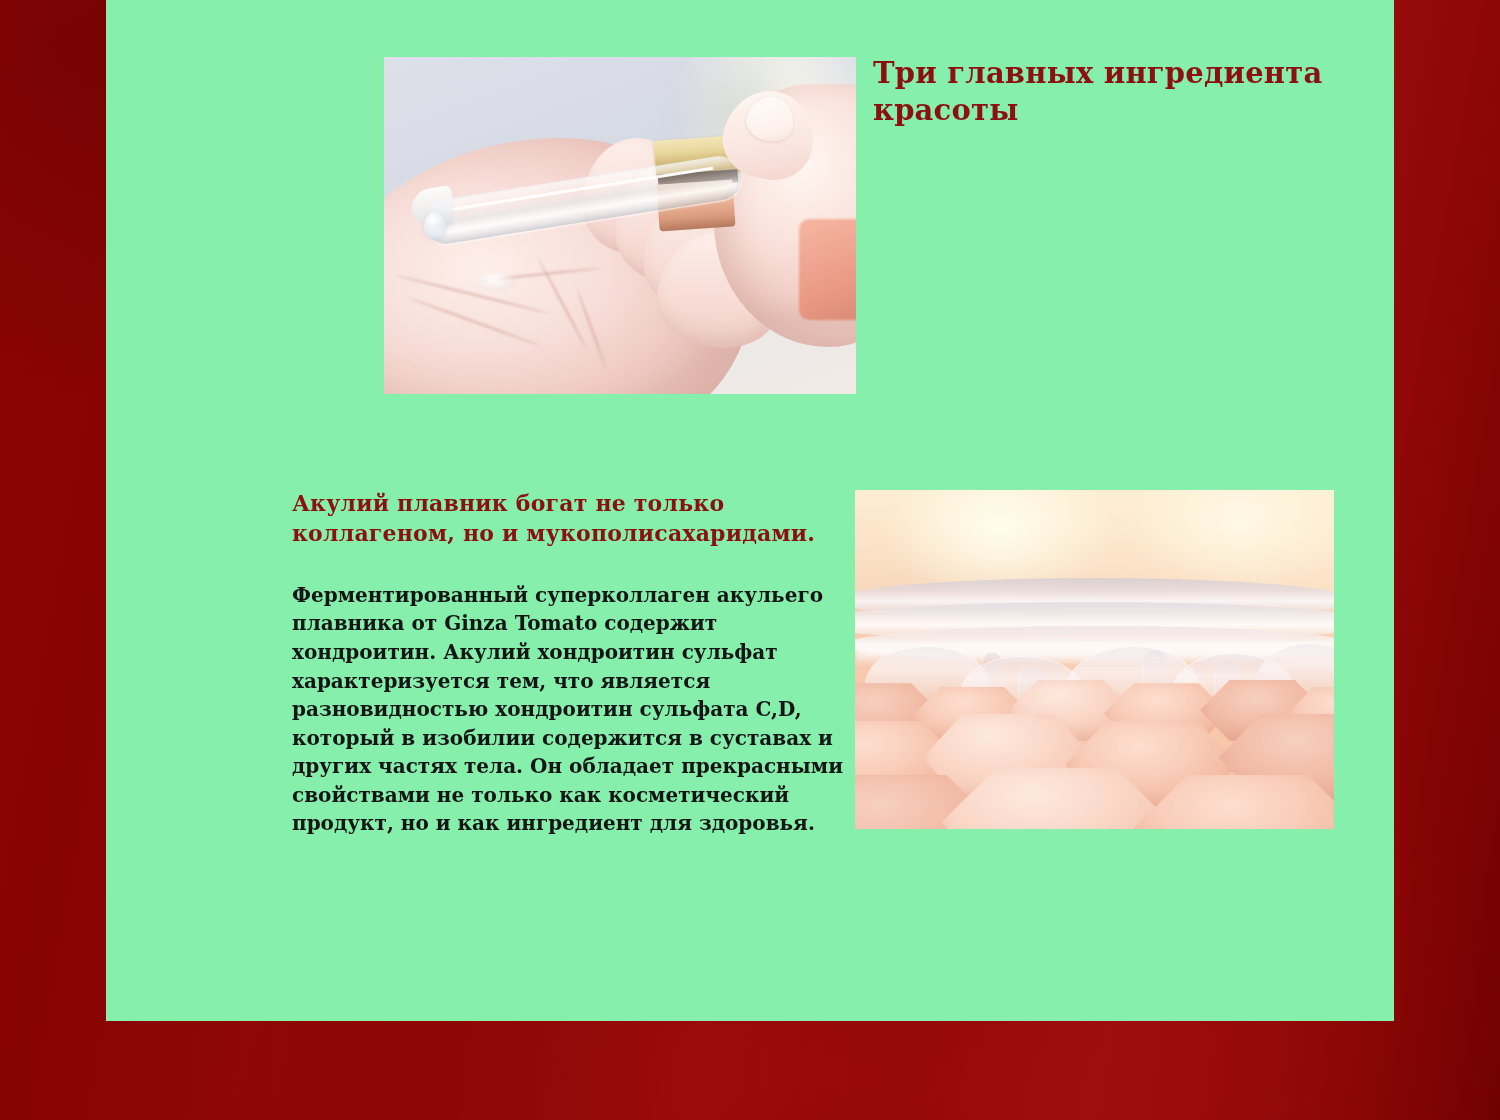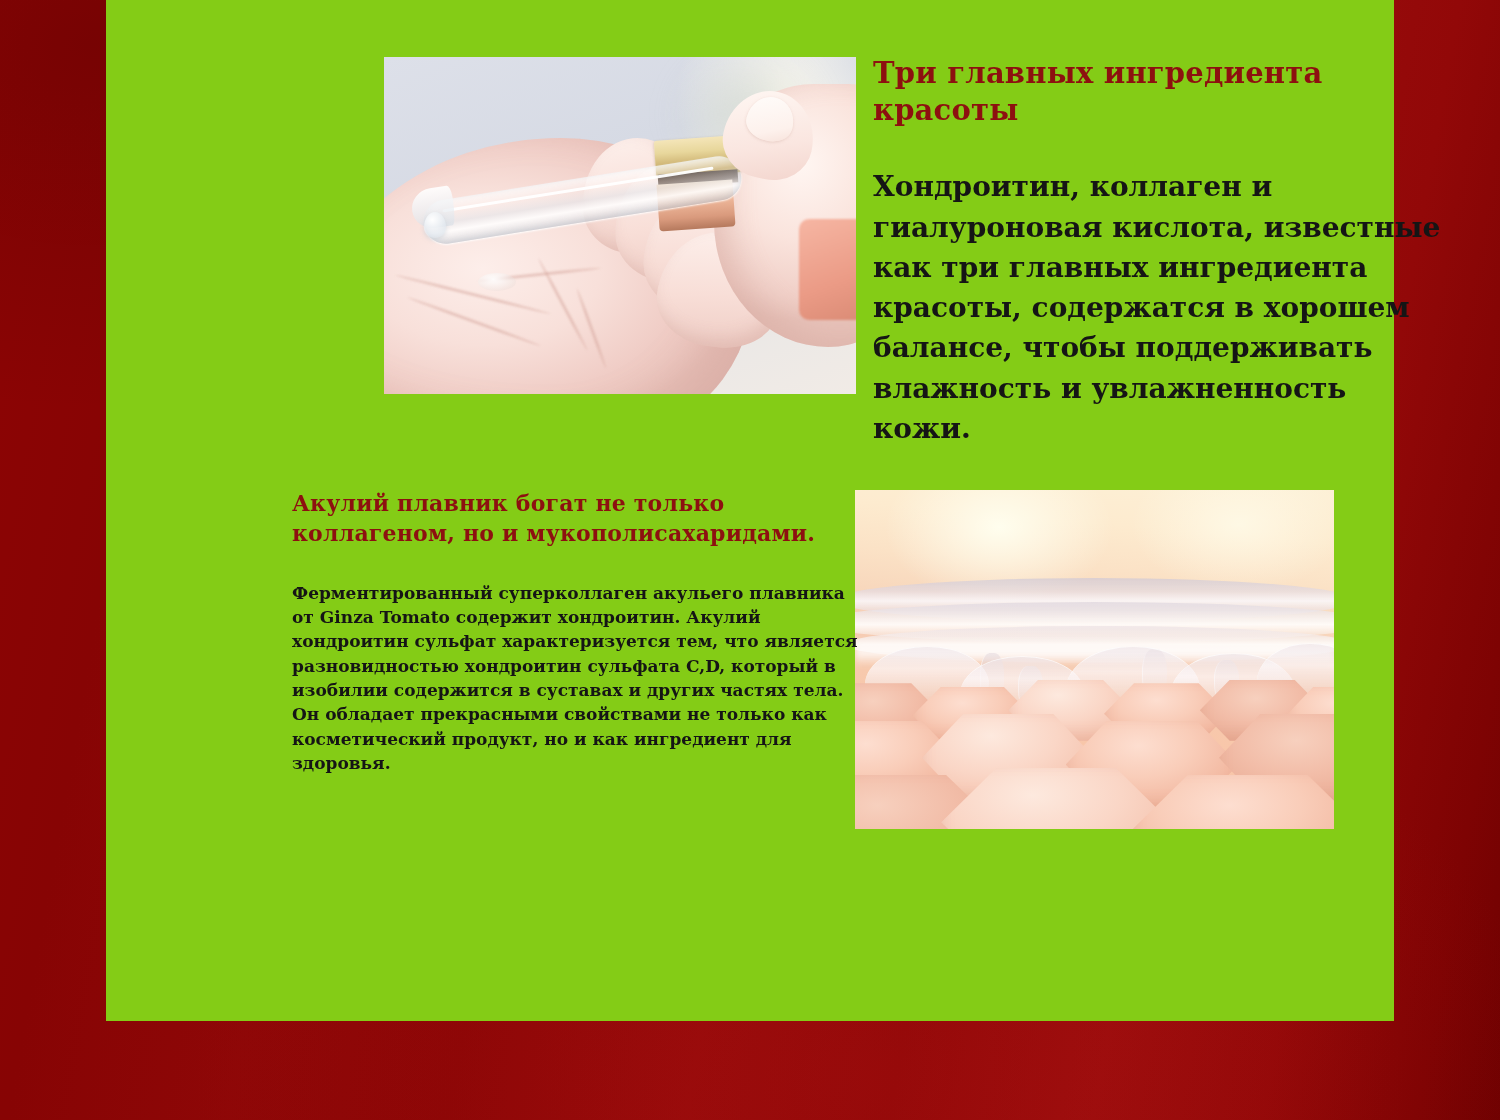--- a/index.html
+++ b/index.html
@@ -41,21 +41,21 @@
       radial-gradient(ellipse 700px 520px at 6% 4%, rgba(70,0,0,0.28), rgba(70,0,0,0) 70%);
   }
 
   
   .page {
     position: absolute;
     left: 106px;
     top: 0;
     width: 1288px;
     height: 1021px;
-    background: #84cc16;
+    background: #86efac;
   }
 
   
   .photo-dropper {
     position: absolute;
     left: 278px;
     top: 57px;
     width: 472px;
     height: 337px;
     overflow: hidden;
@@ -105,21 +105,21 @@
     color: #151515;
     font-weight: bold;
     margin: 0;
   }
   .body-main {
     font-size: 28px;
     line-height: 1.44;
     padding-top: 38px;
   }
   .body-sub {
-    font-size: 17px;
+    font-size: 20px;
     line-height: 1.43;
     padding-top: 32px;
   }
 
   
   .i1-bg {
     position: absolute; inset: 0;
     background:
       radial-gradient(circle 150px at 84% 12%, rgba(255,252,240,0.95), rgba(255,252,240,0) 70%),
       linear-gradient(160deg, #dde0e9 0%, #d6dae4 35%, #e6e6e6 62%, #f1ebe6 100%);
@@ -414,21 +414,20 @@
     <div class="i1-pipette-hl"></div>
     <div class="i1-pip-tip"></div>
     <div class="i1-drop"></div>
     <div class="i1-drop-pool"></div>
     <div class="i1-thumb"></div>
     <div class="i1-nail"></div>
   </div>
 
   <div class="col-right-text">
     <h2 class="heading heading-main">Три главных ингредиента красоты</h2>
-    <p class="body-text body-main">Хондроитин, коллаген и гиалуроновая кислота, известные как три главных ингредиента красоты, содержатся в хорошем балансе, чтобы поддерживать влажность и увлажненность кожи.</p>
   </div>
 
   <div class="photo-cells">
     <div class="i2-bg"></div>
     <div class="i2-glow"></div>
     <div class="i2-glow2"></div>
 
     <div class="i2-band i2-b1"></div>
     <div class="i2-band i2-b2"></div>
     <div class="i2-band i2-b3"></div>

